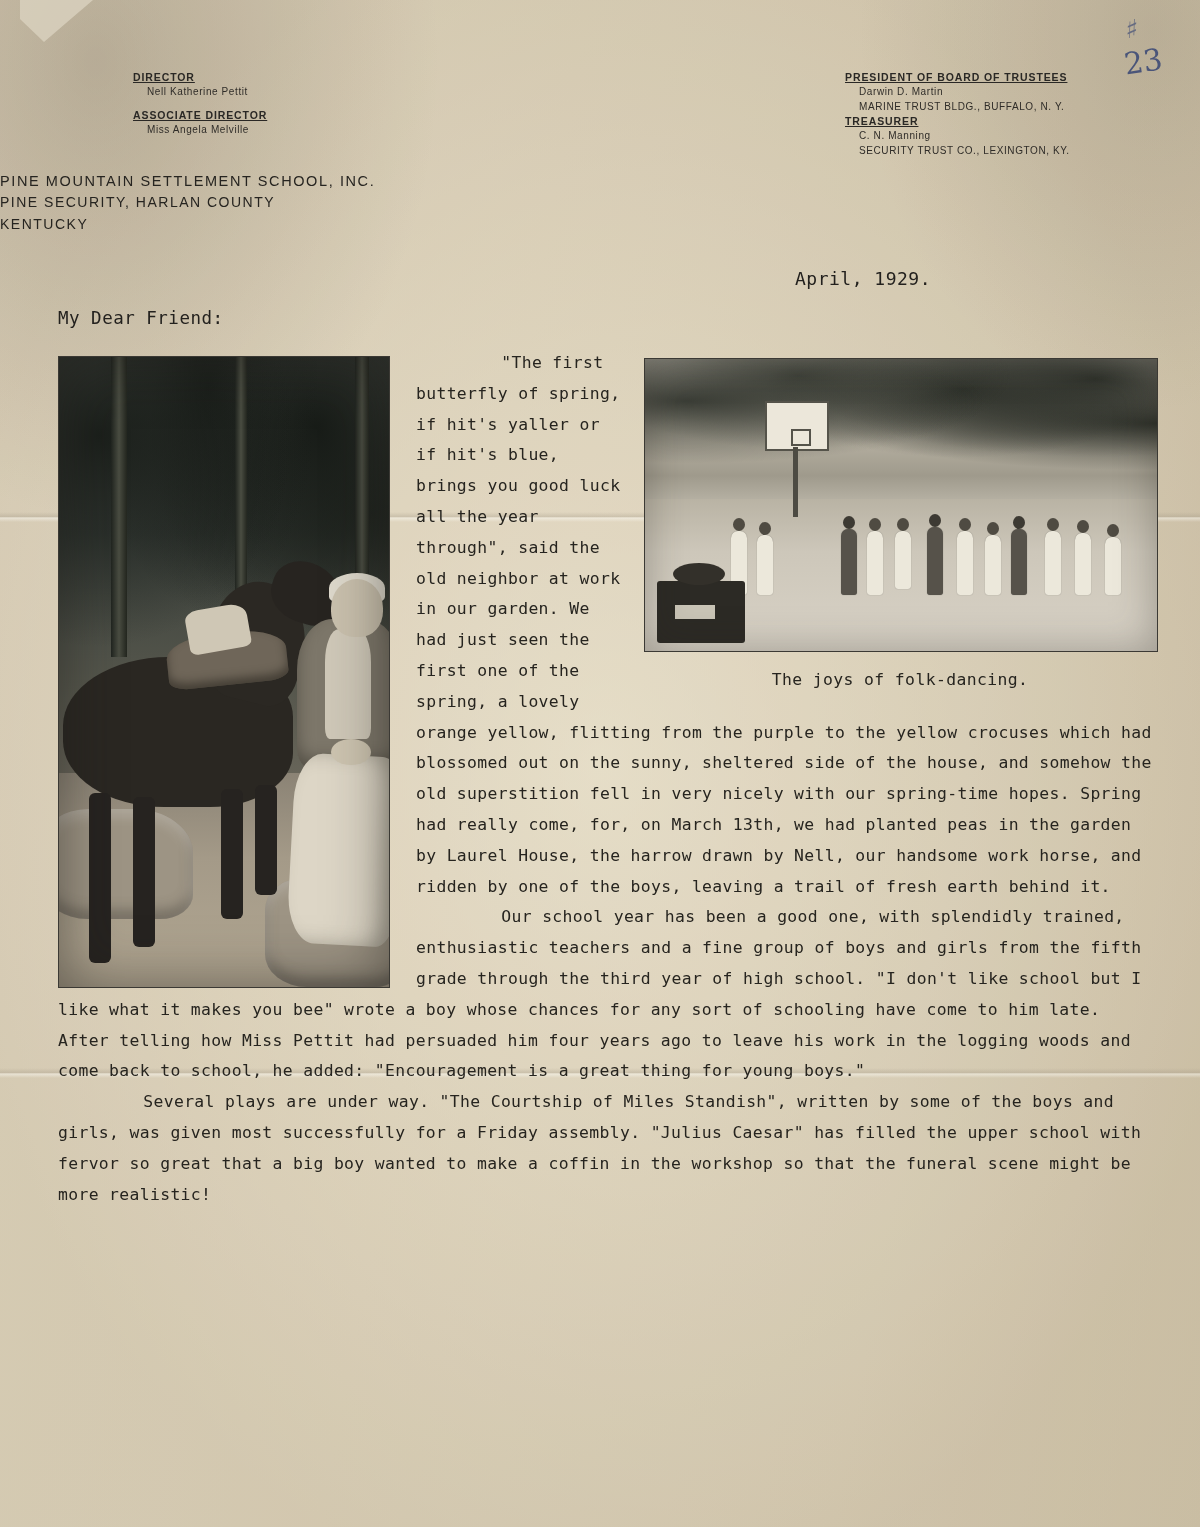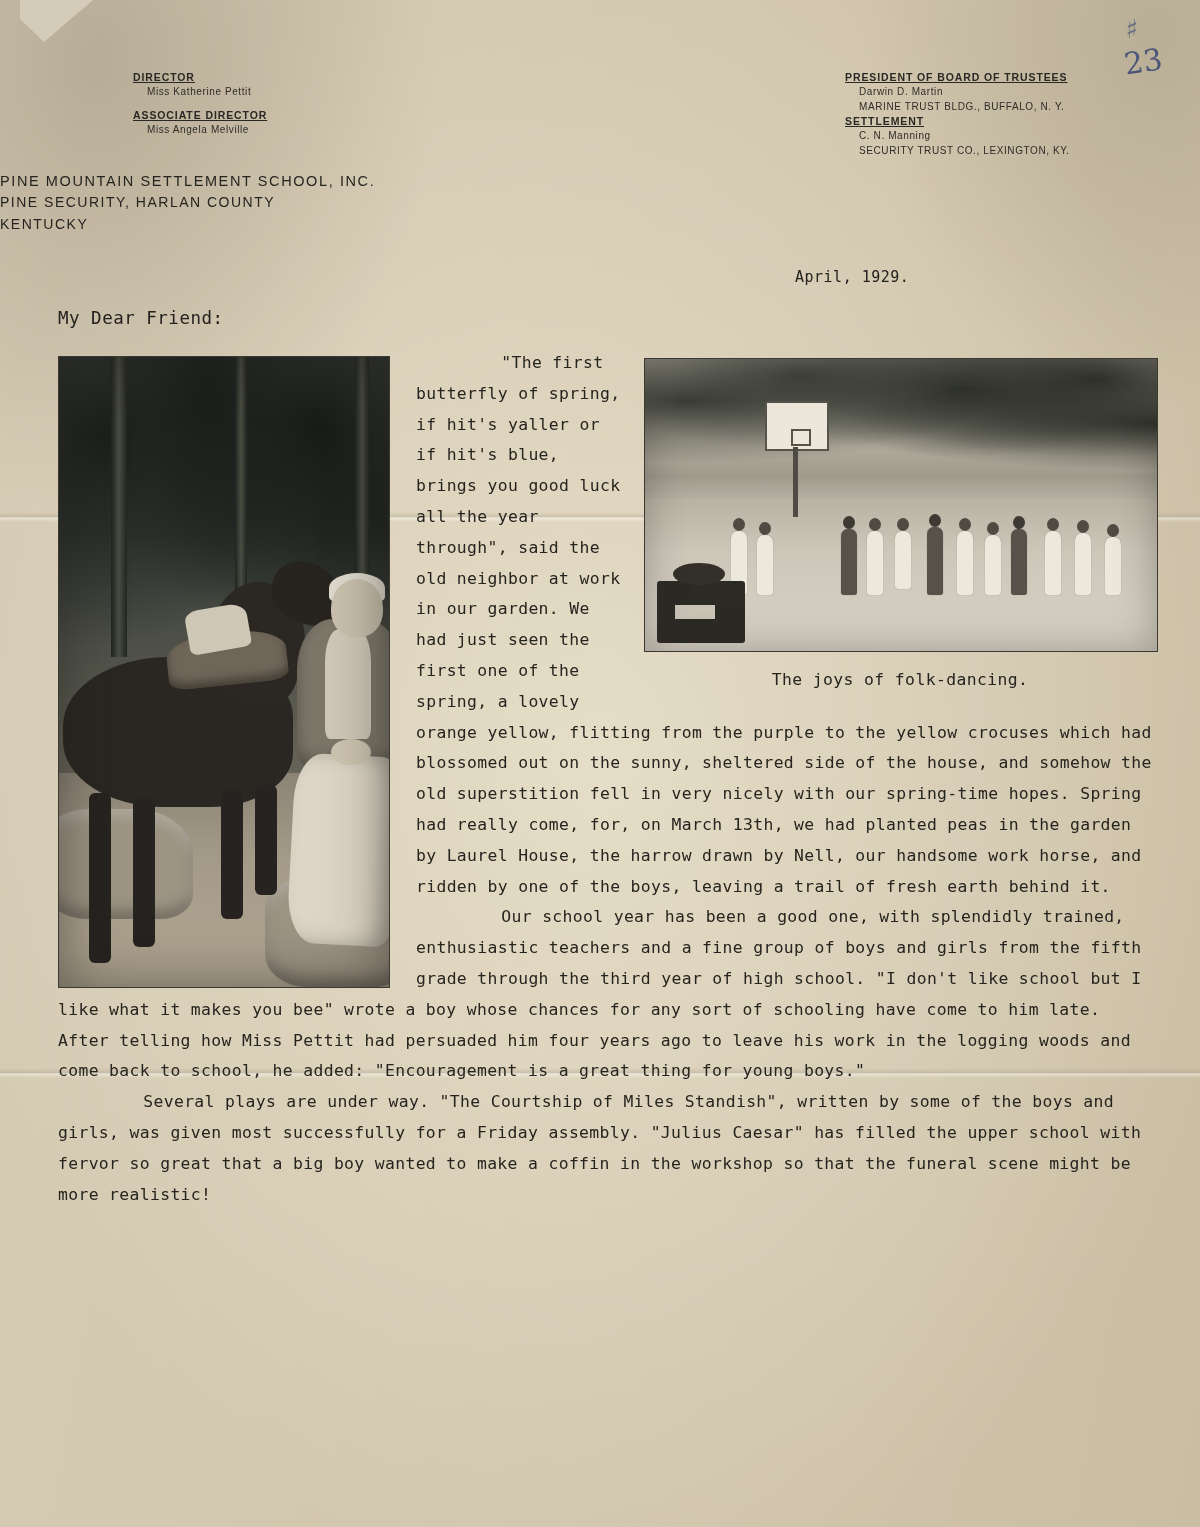--- a/index.html
+++ b/index.html
@@ -122,21 +122,21 @@
     font-size: 26px;
     transform: rotate(10deg) translateX(6px);
     opacity: .75;
   }
 
   
   .date {
     position: absolute;
     top: 268px;
     left: 795px;
-    font-size: 15px;
+    font-size: 18px;
     letter-spacing: .5px;
   }
   .salutation {
     position: absolute;
     top: 308px;
     left: 58px;
     font-size: 17.5px;
     letter-spacing: .5px;
   }
   .body {
@@ -418,30 +418,30 @@
   <div class="content">
 
     <div class="page-num">
       <span class="scribble">♯ </span>
       <span>23</span>
     </div>
 
     <div class="letterhead">
       <div class="lh-left">
         <div class="lh-head">DIRECTOR</div>
-        <div class="lh-sub">Miss Katherine Pettit</div>
+        <div class="lh-sub">Nell Katherine Pettit</div>
         <div class="lh-gap"></div>
         <div class="lh-head">ASSOCIATE DIRECTOR</div>
         <div class="lh-sub">Miss Angela Melville</div>
       </div>
       <div class="lh-right">
         <div class="lh-head">PRESIDENT OF BOARD OF TRUSTEES</div>
         <div class="lh-sub">Darwin D. Martin</div>
         <div class="lh-sub">MARINE TRUST BLDG., BUFFALO, N. Y.</div>
-        <div class="lh-head">SETTLEMENT</div>
+        <div class="lh-head">TREASURER</div>
         <div class="lh-sub">C. N. Manning</div>
         <div class="lh-sub">SECURITY TRUST CO., LEXINGTON, KY.</div>
       </div>
     </div>
 
     <div class="school-title">
       <div class="l1">PINE MOUNTAIN SETTLEMENT SCHOOL, INC.</div>
       <div class="l2">PINE SECURITY, HARLAN COUNTY</div>
       <div class="l3">KENTUCKY</div>
     </div>

